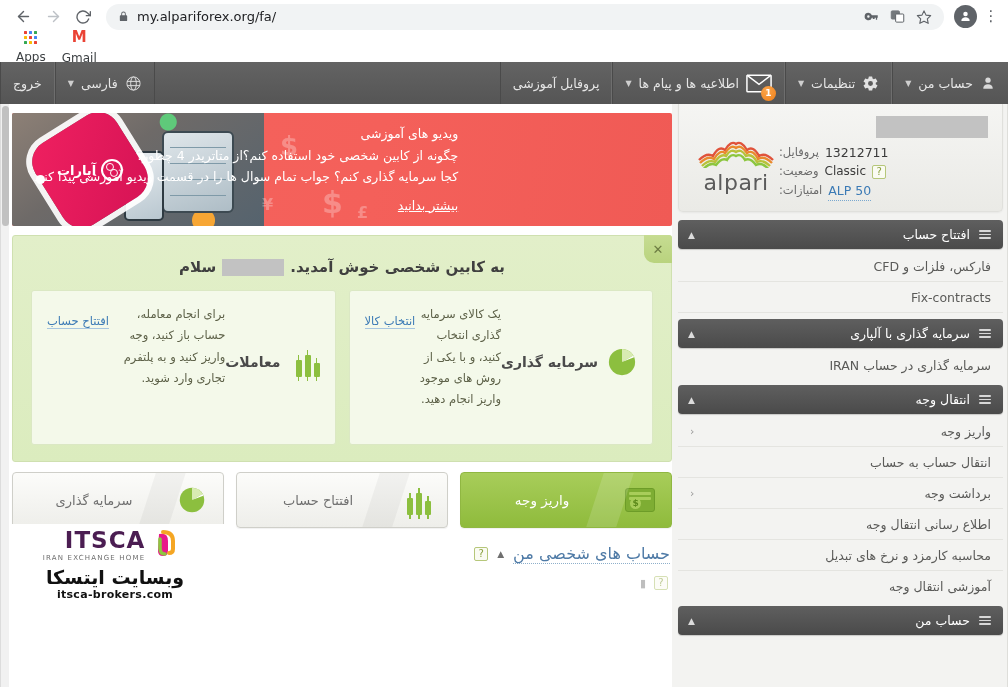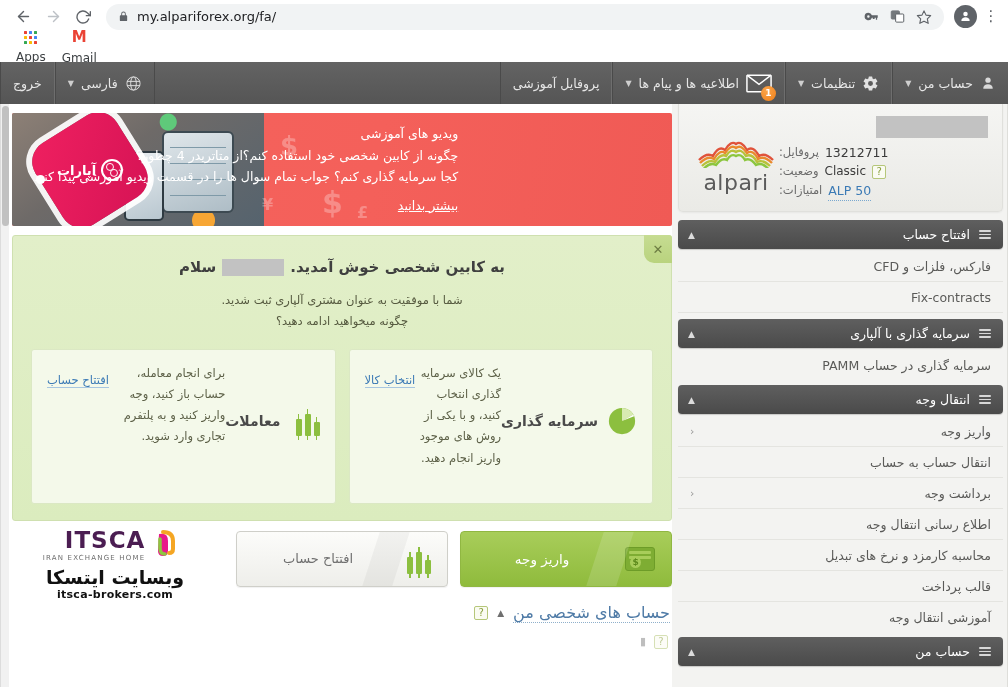--- a/index.html
+++ b/index.html
@@ -685,21 +685,21 @@
           <span class="burger">
               <i></i>
               <i></i>
               <i></i>
             </span>
           <span>سرمایه گذاری با آلپاری</span>
         </span>
         <span class="tri-up">▲</span>
       </div>
       <div class="nav-item" style="border-bottom:none;">
-        <span>سرمایه گذاری در حساب PAMM</span>
+        <span>سرمایه گذاری در حساب IRAN</span>
         <span class="chev"></span>
       </div>
 
       <div class="nav-group-head" style="margin-top:4px;">
         <span class="gh-left">
           <span class="burger">
               <i></i>
               <i></i>
               <i></i>
             </span>
@@ -718,24 +718,20 @@
       <div class="nav-item">
         <span>برداشت وجه</span>
         <span class="chev">‹</span>
       </div>
       <div class="nav-item">
         <span>اطلاع رسانی انتقال وجه</span>
         <span class="chev"></span>
       </div>
       <div class="nav-item">
         <span>محاسبه کارمزد و نرخ های تبدیل</span>
-        <span class="chev"></span>
-      </div>
-      <div class="nav-item">
-        <span>قالب پرداخت</span>
         <span class="chev"></span>
       </div>
       <div class="nav-item" style="border-bottom:none;">
         <span>آموزشی انتقال وجه</span>
         <span class="chev"></span>
       </div>
 
       <div class="nav-group-head" style="margin-top:4px;">
         <span class="gh-left">
           <span class="burger">
@@ -780,24 +776,20 @@
         <a class="promo-more">بیشتر بدانید</a>
       </div>
     </div>
 
     <div class="welcome">
       <div class="welcome-close">✕</div>
       <div class="welcome-title">
         <span>به کابین شخصی خوش آمدید.</span>
         <span class="name-redact"></span>
         <span>سلام</span>
-      </div>
-      <div class="welcome-sub">
-        <div>شما با موفقیت به عنوان مشتری آلپاری ثبت شدید.</div>
-        <div>چگونه میخواهید ادامه دهید؟</div>
       </div>
       <div class="cards-row">
 
         <div class="info-card">
           <div class="card-head">
             <span class="pie-ico">
               <svg width="30" height="30" viewBox="0 0 32 32">
                 <circle cx="16" cy="16" r="14" fill="#8cbf3f"></circle>
                 <path d="M16 16 L16 2 A14 14 0 0 1 28.1 9 Z" fill="#d8ebb2"></path>
                 <path d="M16 16 L28.1 9 A14 14 0 0 1 28.9 11 Z" fill="#ffffff"></path>

